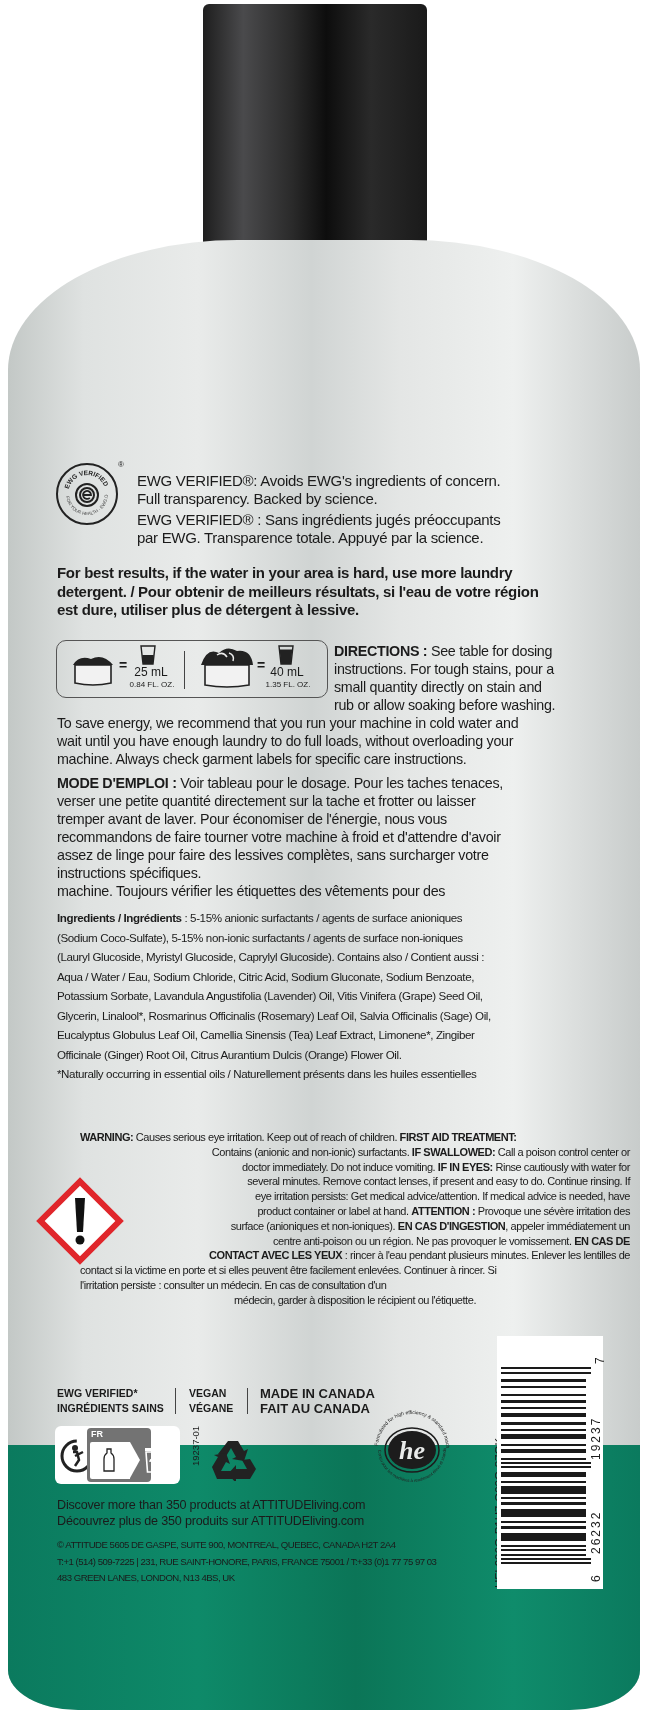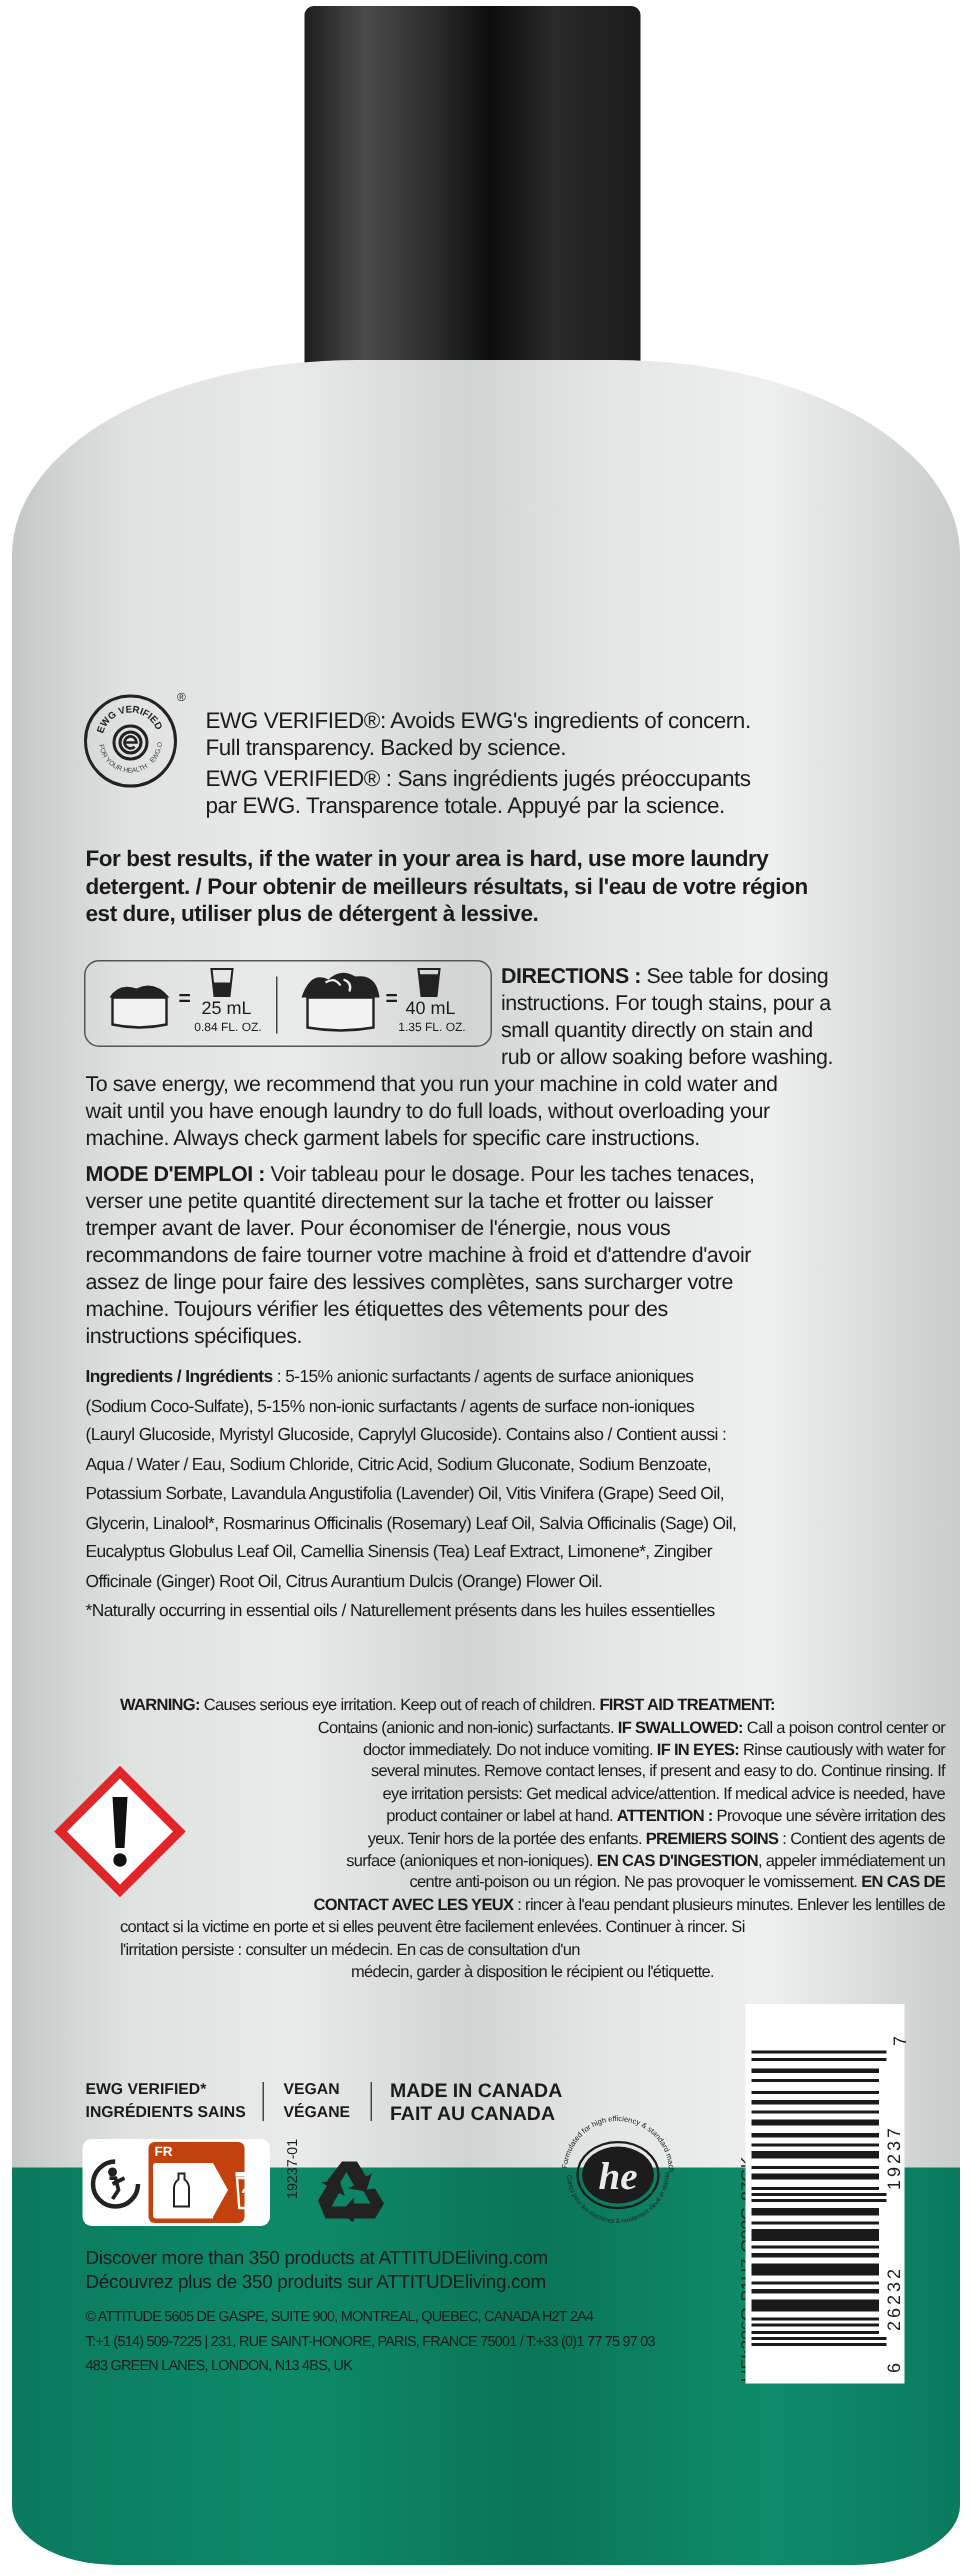--- a/index.html
+++ b/index.html
@@ -128,22 +128,22 @@
     <div>small quantity directly on stain and</div>
     <div>rub or allow soaking before washing.</div>
   </div>
 
   <div class="abs txt" style="left:57px;top:774px;font-size:14.3px;">
     <div><span class="b">MODE D'EMPLOI :</span><span> Voir tableau pour le dosage. Pour les taches tenaces,</span></div>
     <div>verser une petite quantité directement sur la tache et frotter ou laisser</div>
     <div>tremper avant de laver. Pour économiser de l'énergie, nous vous</div>
     <div>recommandons de faire tourner votre machine à froid et d'attendre d'avoir</div>
     <div>assez de linge pour faire des lessives complètes, sans surcharger votre</div>
+    <div>instructions spécifiques.</div>
     <div>machine. Toujours vérifier les étiquettes des vêtements pour des</div>
-    <div>instructions spécifiques.</div>
   </div>
 
   <div class="abs" style="left:57px;top:908px;font-size:11.6px;line-height:19.5px;letter-spacing:-0.4px;">
     <div><span class="b">Ingredients / Ingrédients</span><span> : 5-15% anionic surfactants / agents de surface anioniques</span></div>
     <div>(Sodium Coco-Sulfate), 5-15% non-ionic surfactants / agents de surface non-ioniques</div>
     <div>(Lauryl Glucoside, Myristyl Glucoside, Caprylyl Glucoside). Contains also / Contient aussi :</div>
     <div>Aqua / Water / Eau, Sodium Chloride, Citric Acid, Sodium Gluconate, Sodium Benzoate,</div>
     <div>Potassium Sorbate, Lavandula Angustifolia (Lavender) Oil, Vitis Vinifera (Grape) Seed Oil,</div>
     <div>Glycerin, Linalool*, Rosmarinus Officinalis (Rosemary) Leaf Oil, Salvia Officinalis (Sage) Oil,</div>
     <div>Eucalyptus Globulus Leaf Oil, Camellia Sinensis (Tea) Leaf Extract, Limonene*, Zingiber</div>
@@ -151,21 +151,20 @@
     <div>*Naturally occurring in essential oils / Naturellement présents dans les huiles essentielles</div>
   </div>
 
   <div class="abs" style="left:57px;top:1130px;width:550px;font-size:11px;line-height:14.8px;letter-spacing:-0.45px;text-align:right;margin-left:23px;">
     <div style="text-align:left"><span class="b">WARNING:</span><span> Causes serious eye irritation. Keep out of reach of children. </span><span class="b">FIRST AID TREATMENT:</span></div>
     <div><span>Contains (anionic and non-ionic) surfactants. </span><span class="b">IF SWALLOWED:</span><span> Call a poison control center or</span></div>
     <div><span>doctor immediately. Do not induce vomiting. </span><span class="b">IF IN EYES:</span><span> Rinse cautiously with water for</span></div>
     <div>several minutes. Remove contact lenses, if present and easy to do. Continue rinsing. If</div>
     <div>eye irritation persists: Get medical advice/attention. If medical advice is needed, have</div>
     <div><span>product container or label at hand. </span><span class="b">ATTENTION :</span><span> Provoque une sévère irritation des</span></div>
-    <div><span>yeux. Tenir hors de la portée des enfants. </span><span class="b">PREMIERS SOINS</span><span> : Contient des agents de</span></div>
     <div><span>surface (anioniques et non-ioniques). </span><span class="b">EN CAS D'INGESTION</span><span>, appeler immédiatement un</span></div>
     <div><span>centre anti-poison ou un région. Ne pas provoquer le vomissement. </span><span class="b">EN CAS DE</span></div>
     <div><span class="b">CONTACT AVEC LES YEUX</span><span> : rincer à l'eau pendant plusieurs minutes. Enlever les lentilles de</span></div>
     <div style="text-align:left">contact si la victime en porte et si elles peuvent être facilement enlevées. Continuer à rincer. Si</div>
     <div style="text-align:left">l'irritation persiste : consulter un médecin. En cas de consultation d'un</div>
     <div style="text-align:center">médecin, garder à disposition le récipient ou l'étiquette.</div>
   </div>
 
   <svg class="hazard" viewBox="0 0 90 90">
     <rect x="17" y="17" width="56" height="56" transform="rotate(45 45 45)" fill="#fff" stroke="#e0262b" stroke-width="6"></rect>
@@ -187,21 +186,21 @@
     <div>MADE IN CANADA</div>
       <div>FAIT AU CANADA</div>
   </div>
 
   <div class="abs" style="left:55px;top:1426px;width:125px;height:58px;background:#fff;border-radius:6px;">
     <svg class="abs" style="left:4px;top:12px" width="36" height="36" viewBox="0 0 36 36">
       <circle cx="18" cy="18" r="15" fill="none" stroke="#222" stroke-width="3" stroke-dasharray="70 24"></circle>
       <circle cx="16" cy="10" r="3" fill="#222"></circle>
       <path d="M14,14 l4,0 l2,8 l-4,6 M16,18 l8,-4" stroke="#222" stroke-width="2.5" fill="none"></path>
     </svg>
-    <div class="abs" style="left:44px;top:2px;width:64px;height:54px;background:#c2410c;border-radius:4px;">
+    <div class="abs" style="left:32px;top:2px;width:64px;height:54px;background:#737373;border-radius:4px;">
       <div class="abs" style="left:3px;top:14px;width:40px;height:37px;background:#fff;border-radius:2px 0 0 2px;"></div>
       <div class="abs" style="left:43px;top:14px;width:0;height:0;border-top:18px solid transparent;border-bottom:18px solid transparent;border-left:10px solid #fff;"></div>
       <span class="abs" style="left:4px;top:1px;color:#fff;font-size:9px;font-weight:bold;">FR</span>
       <svg class="abs" style="left:16px;top:20px" width="12" height="24" viewBox="0 0 12 24">
         <path d="M4,1 h4 v4 q3,2 3,6 v12 h-10 v-12 q0,-4 3,-6 Z" fill="none" stroke="#222" stroke-width="1.3"></path>
       </svg>
       <svg class="abs" style="left:56px;top:18px" width="20" height="28" viewBox="0 0 20 28">
         <rect x="2" y="2" width="16" height="3" fill="#fff"></rect>
         <path d="M3,6 h14 l-1.5,20 h-11 Z" fill="none" stroke="#fff" stroke-width="1.6"></path>
         <path d="M7,16 a3,3 0 1 1 3,3" fill="none" stroke="#fff" stroke-width="1.4"></path>

